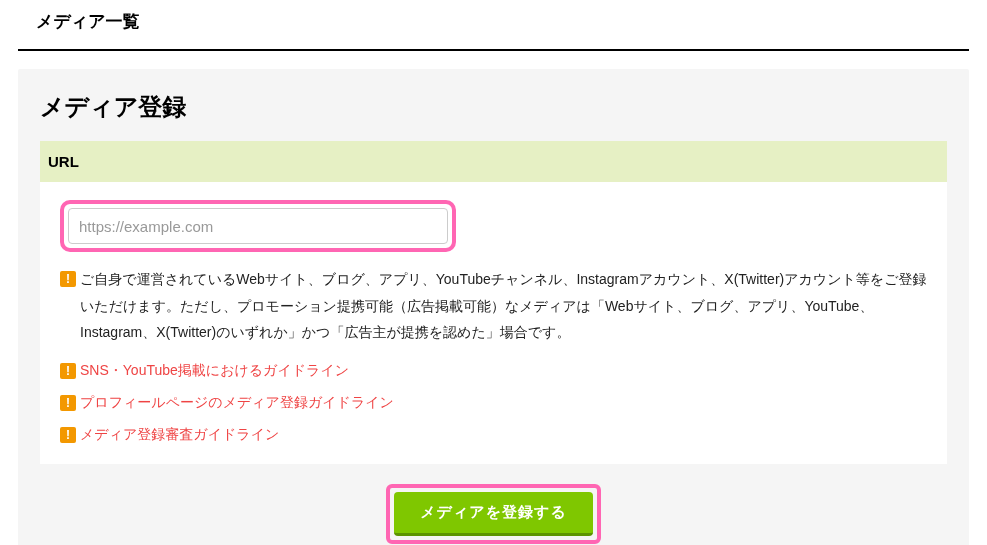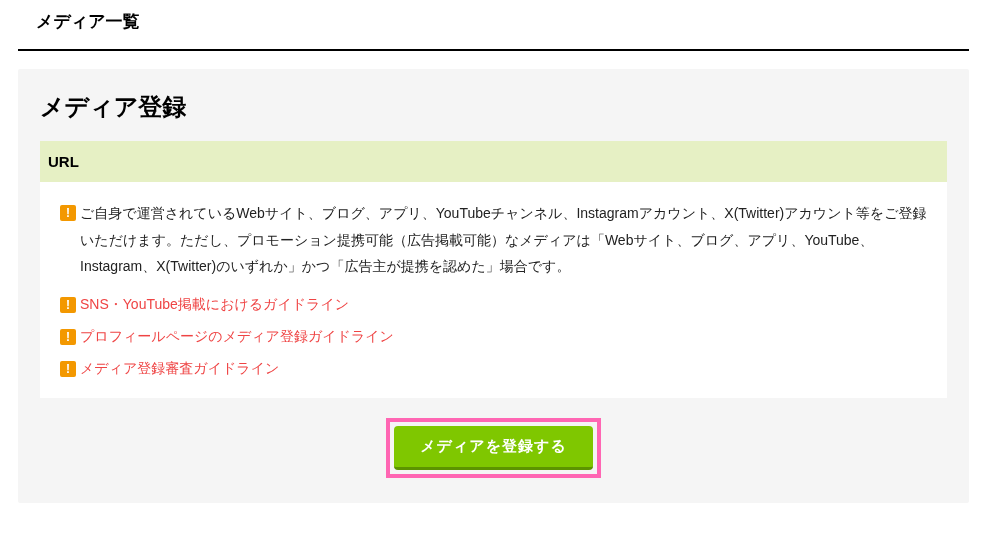--- a/index.html
+++ b/index.html
@@ -99,21 +99,21 @@
       color: #ef4444;
       text-decoration: none;
     }
     .submit-row {
       text-align: center;
       margin-top: 20px;
     }
     .submit-highlight {
       display: inline-block;
       border: 4px solid #ff66b3;
-      border-radius: 0;
+      border-radius: 6px;
       padding: 4px;
     }
     .submit-button {
       background: #7fc700;
       color: #ffffff;
       font-size: 15px;
       font-weight: bold;
       border: none;
       border-bottom: 3px solid #5c9400;
       border-radius: 4px;
@@ -127,20 +127,23 @@
 
 <h1 class="page-title">メディア一覧</h1>
 
 <div class="panel">
   <h2 class="panel-title">メディア登録</h2>
 
   <div class="section-header">URL</div>
 
   <div class="section-body">
 
+    <div class="url-input-highlight">
+      <input type="text" class="url-input" placeholder="https://example.com" style="">
+    </div>
 
     <div class="description">
       <span class="info-icon">!</span>
       <span>ご自身で運営されているWebサイト、ブログ、アプリ、YouTubeチャンネル、Instagramアカウント、X(Twitter)アカウント等をご登録いただけます。ただし、プロモーション提携可能（広告掲載可能）なメディアは「Webサイト、ブログ、アプリ、YouTube、Instagram、X(Twitter)のいずれか」かつ「広告主が提携を認めた」場合です。</span>
     </div>
 
     <div class="guideline-link">
       <span class="info-icon">!</span>
       <a href="#">SNS・YouTube掲載におけるガイドライン</a>
     </div>

